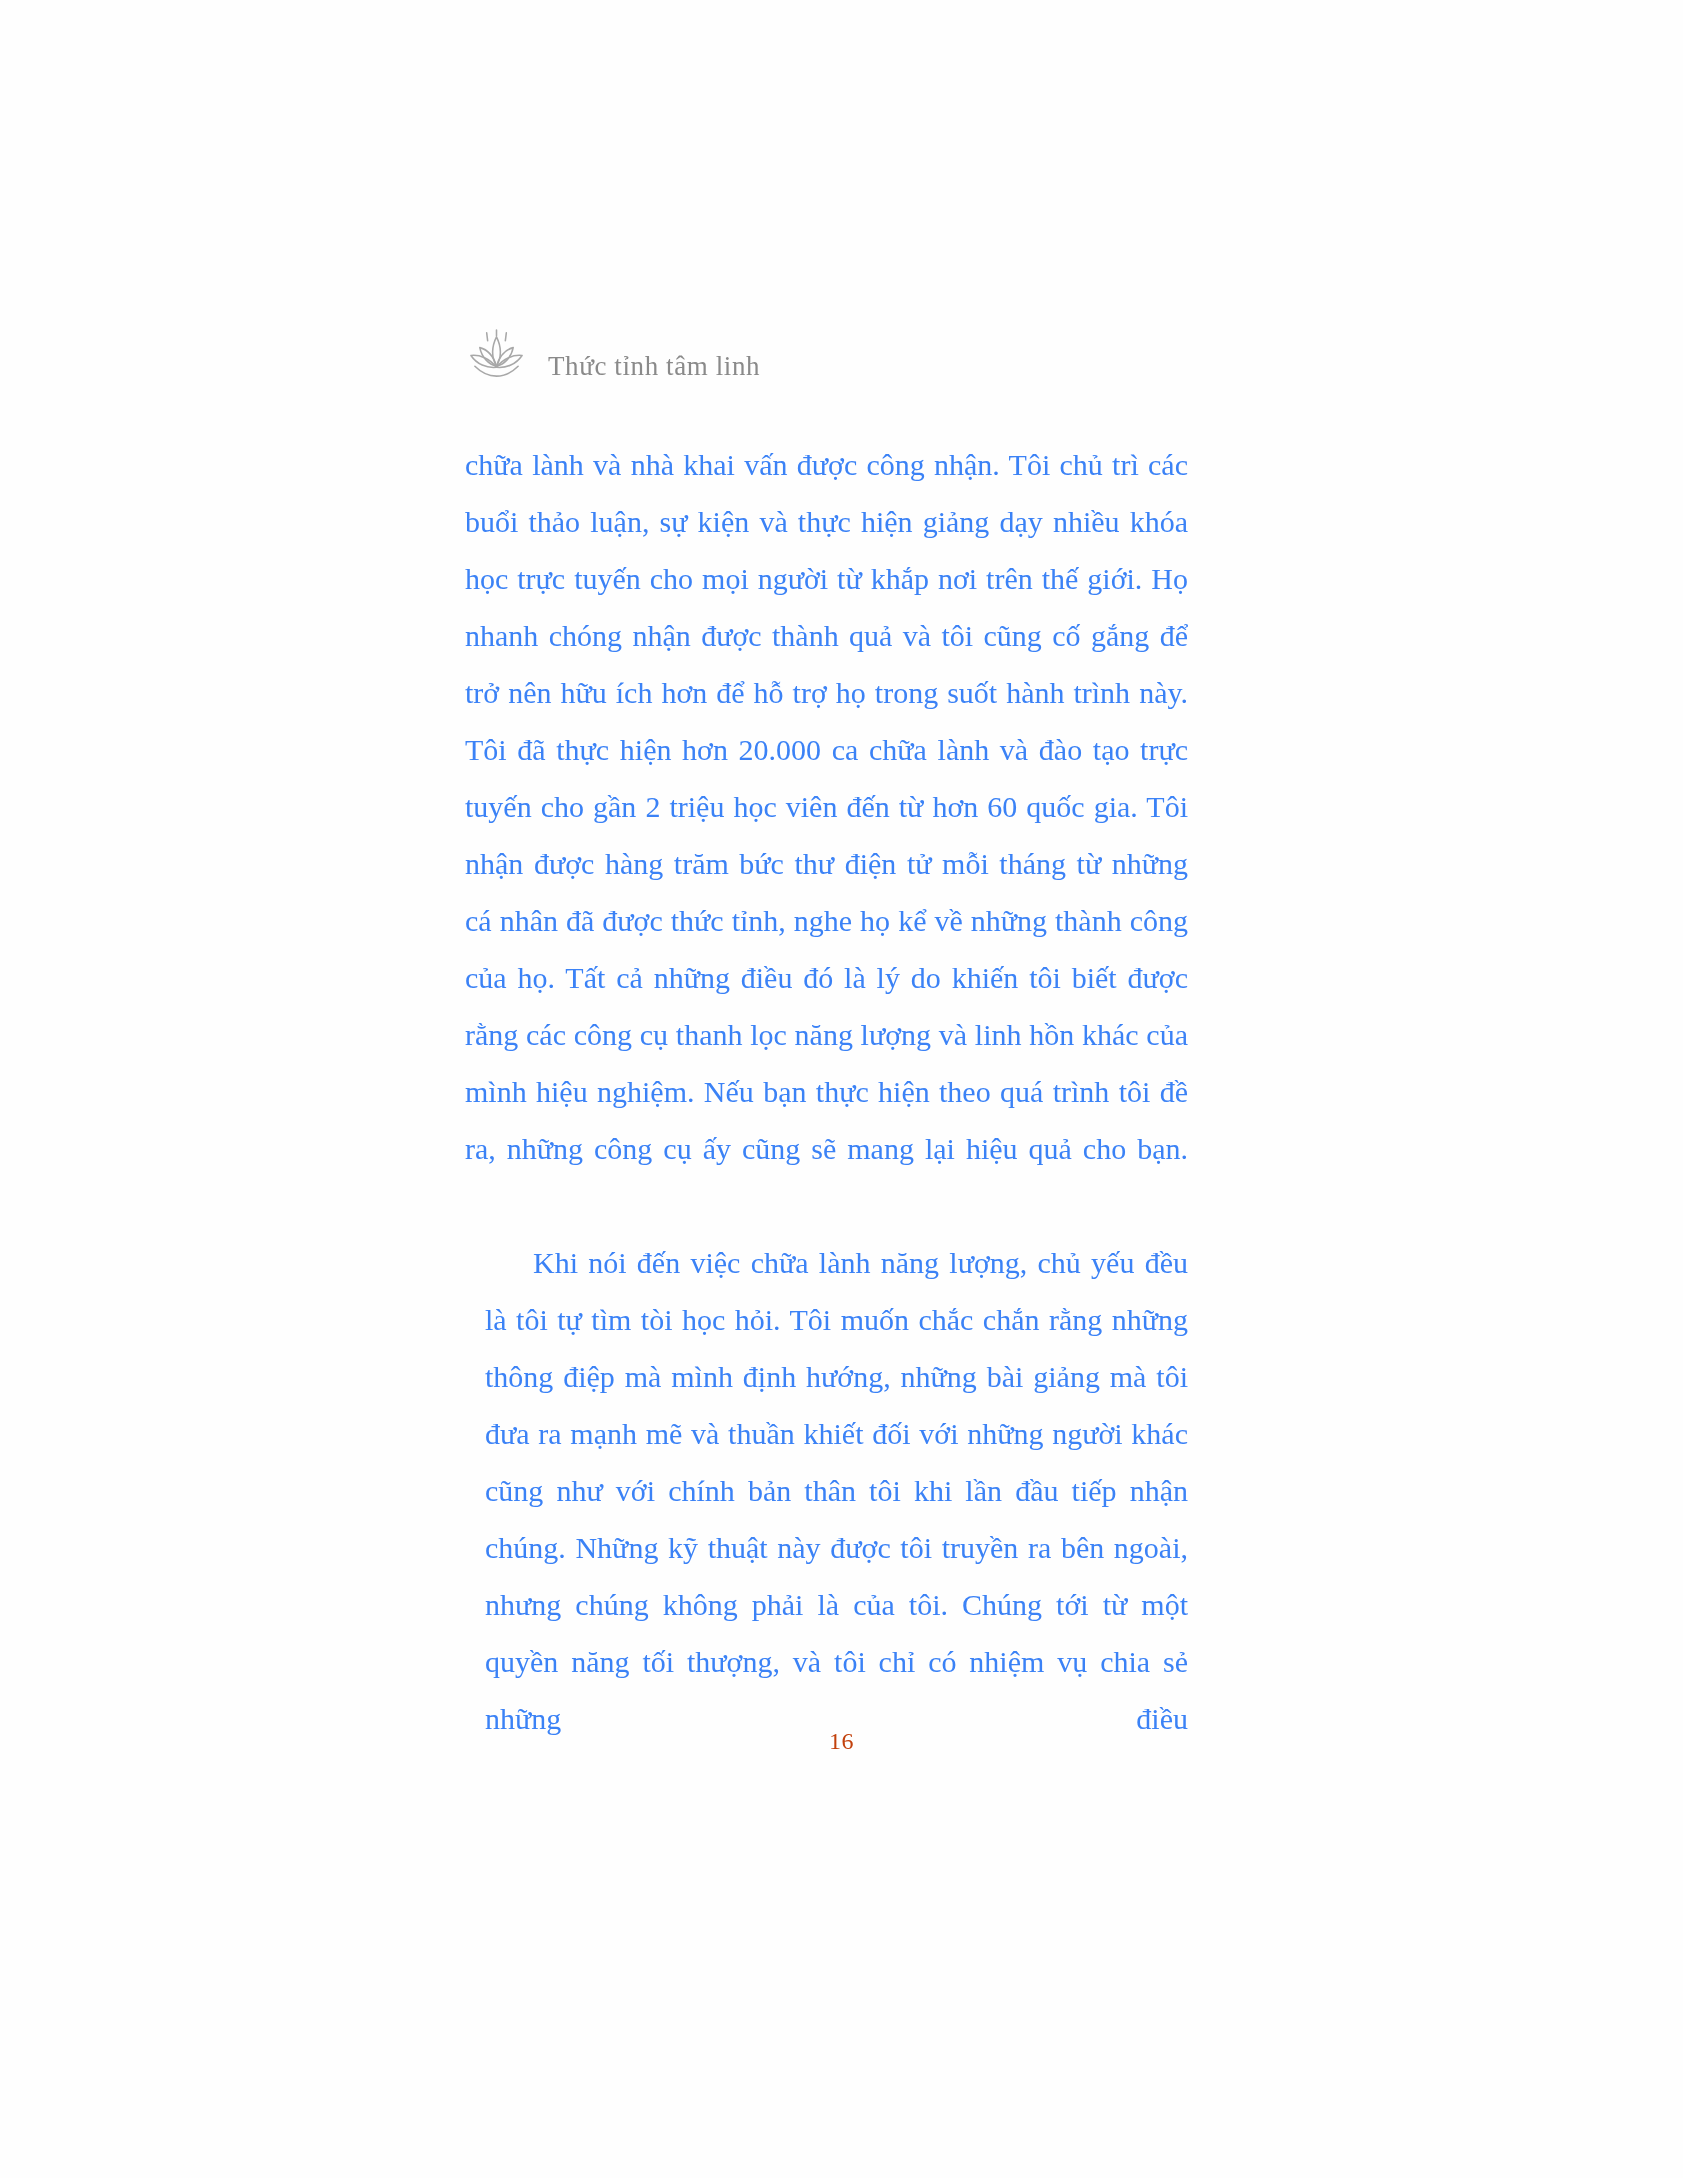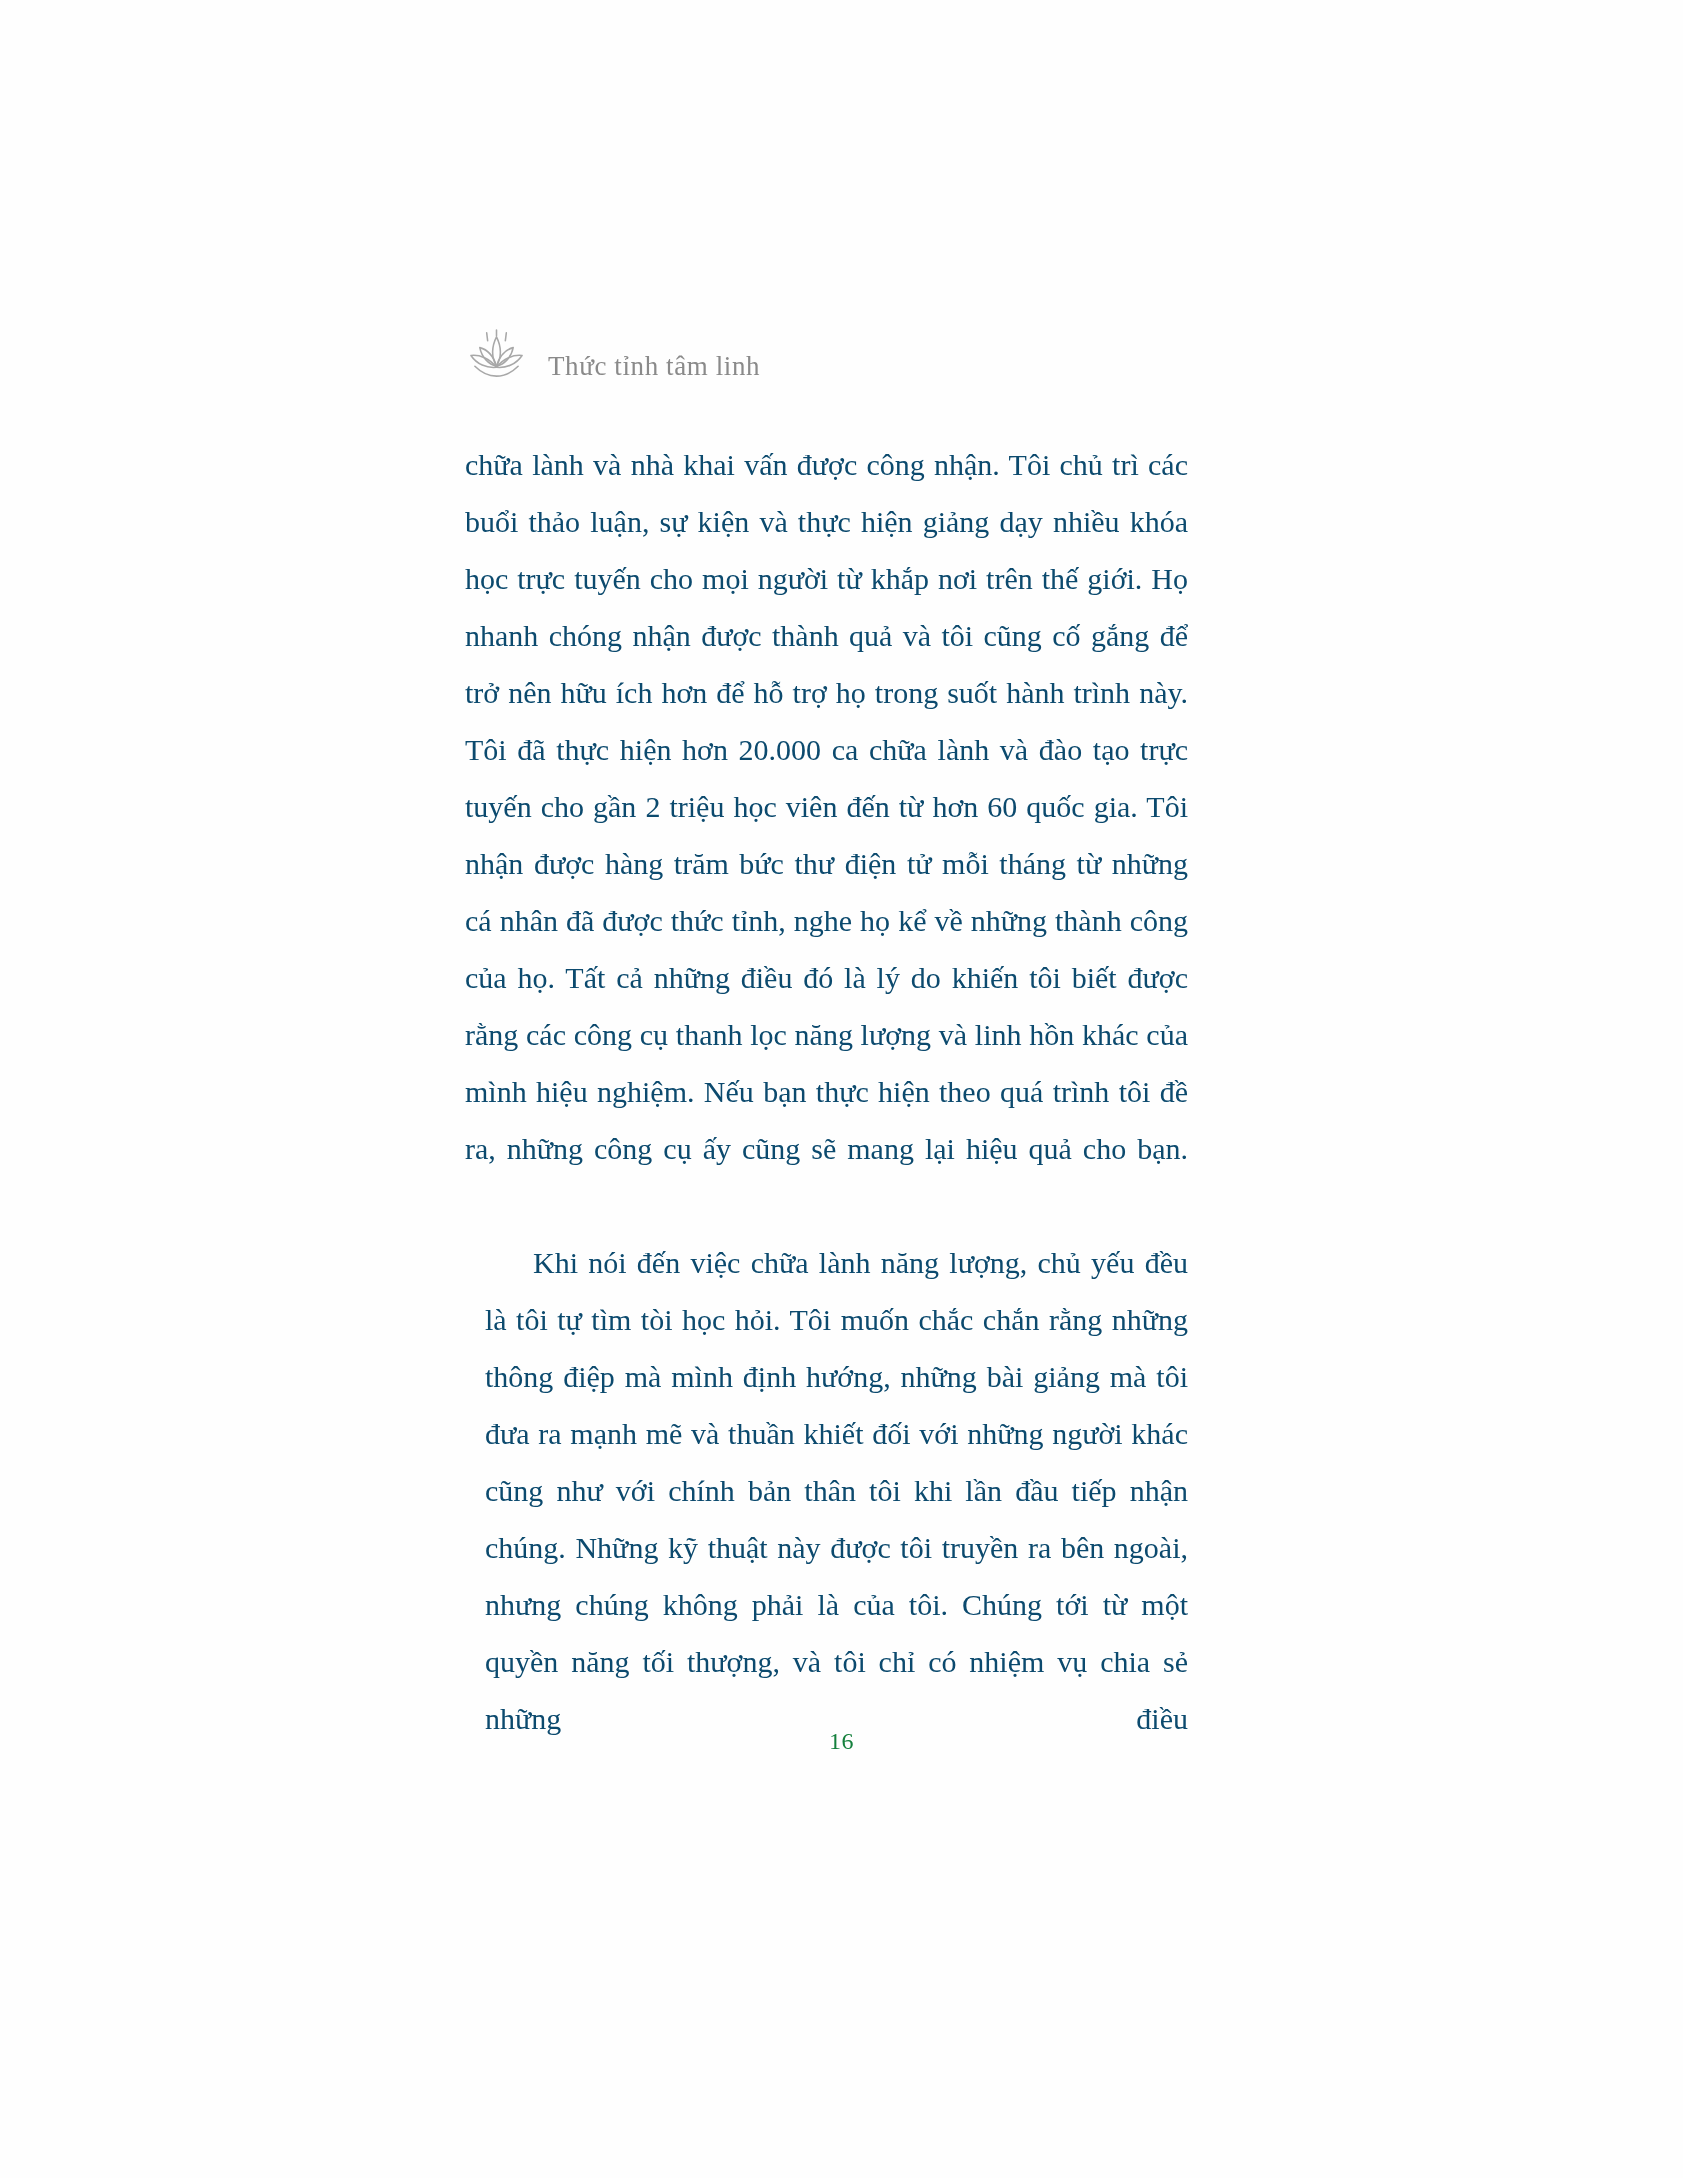--- a/index.html
+++ b/index.html
@@ -52,21 +52,21 @@
     top: 436px;
     left: 465px;
     width: 723px;
     text-align: justify;
     text-justify: inter-word;
   }
   .text-block p {
     margin: 0;
     font-size: 30px;
     line-height: 57px;
-    color: #0c4a6e;
+    color: #3b82f6;
     text-align: justify;
     hyphens: none;
   }
   .text-block p.indent {
     text-indent: 48px;
     margin-left: 20px;
   }
   .text-block p + p {
     margin-top: 0;
   }
@@ -78,21 +78,21 @@
   }
 
   
   .folio {
     position: absolute;
     top: 1728px;
     left: 0;
     width: 1683px;
     text-align: center;
     font-size: 24px;
-    color: #15803d;
+    color: #c2410c;
     letter-spacing: 0.5px;
   }
 </style>
 </head>
 <body>
 
 <div class="page">
 
   <div class="running-head">
     <span class="lotus">

